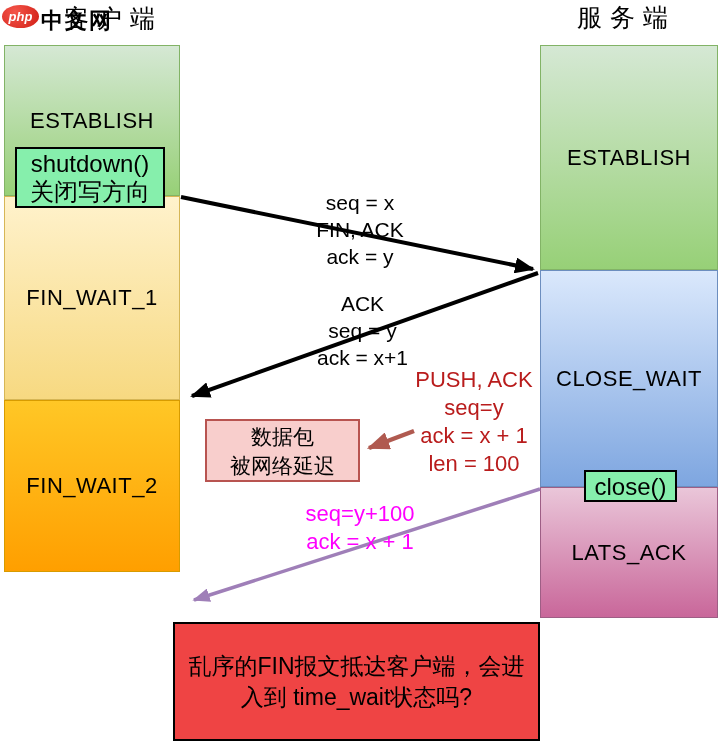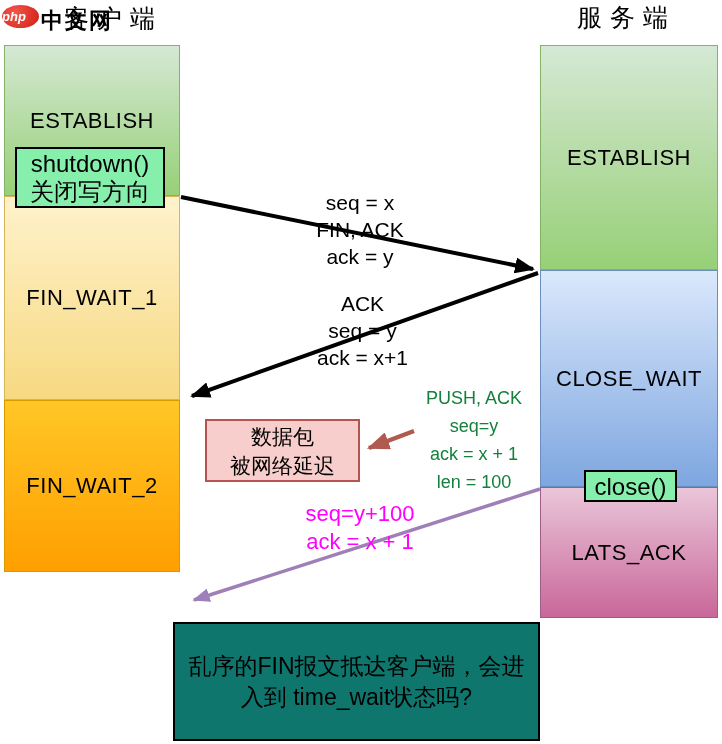--- a/index.html
+++ b/index.html
@@ -5,21 +5,21 @@
   html,body{margin:0;padding:0;background:#ffffff;}
   .canvas{
     position:relative;width:722px;height:744px;background:#ffffff;overflow:hidden;
     font-family:"Liberation Sans","DejaVu Sans",sans-serif;color:#000;
   }
   
   .hdr{position:absolute;font-size:25px;letter-spacing:8px;white-space:nowrap;}
   .logo{
     position:absolute;left:2px;top:5px;width:37px;height:23px;border-radius:50%;
     background:radial-gradient(circle at 35% 30%, #f4554a, #d01d14);
-    display:flex;align-items:center;
+    display:flex;align-items:center;justify-content:center;
     color:#fff;font-size:13px;font-weight:bold;font-style:italic;
   }
   .wm-text{position:absolute;left:41px;top:6px;font-size:22px;font-weight:bold;letter-spacing:2px;white-space:nowrap;}
   
   .state{
     position:absolute;display:flex;align-items:center;justify-content:center;
     font-size:22px;letter-spacing:.5px;box-sizing:border-box;border:1px solid #000;
   }
   .g-green {background:linear-gradient(#d5e8d4,#97d077);border-color:#82b366;}
   .g-yellow{background:linear-gradient(#fff2cc,#f7d981);border-color:#d6b656;}
@@ -29,27 +29,27 @@
   
   .note{
     position:absolute;box-sizing:border-box;background:#86efac;border:2px solid #000;
     text-align:center;font-size:24px;line-height:28px;padding-top:1px;white-space:nowrap;
   }
   .note-delayed{
     position:absolute;box-sizing:border-box;background:#f8cecc;border:2px solid #b85450;
     text-align:center;font-size:21px;line-height:29px;padding-top:1px;
   }
   .note-question{
-    position:absolute;box-sizing:border-box;background:#0f766e;border:2px solid #000;
+    position:absolute;box-sizing:border-box;background:#ef4444;border:2px solid #000;
     display:flex;flex-direction:column;align-items:center;justify-content:center;
     text-align:center;font-size:23px;line-height:31px;white-space:nowrap;
   }
   
   .msg{position:absolute;text-align:center;font-size:21px;line-height:27px;white-space:nowrap;}
-  .msg-red{color:#15803d;font-size:18px;line-height:28px;margin-top:18px;}
+  .msg-red{color:#b91c1c;font-size:22px;line-height:28px;}
   .msg-magenta{color:#ff00ff;font-size:22px;line-height:28px;}
   .overlay{position:absolute;left:0;top:0;pointer-events:none;}
 </style>
 </head>
 <body>
 
 <div class="canvas">
 
   <div class="logo">
     <span>php</span>

